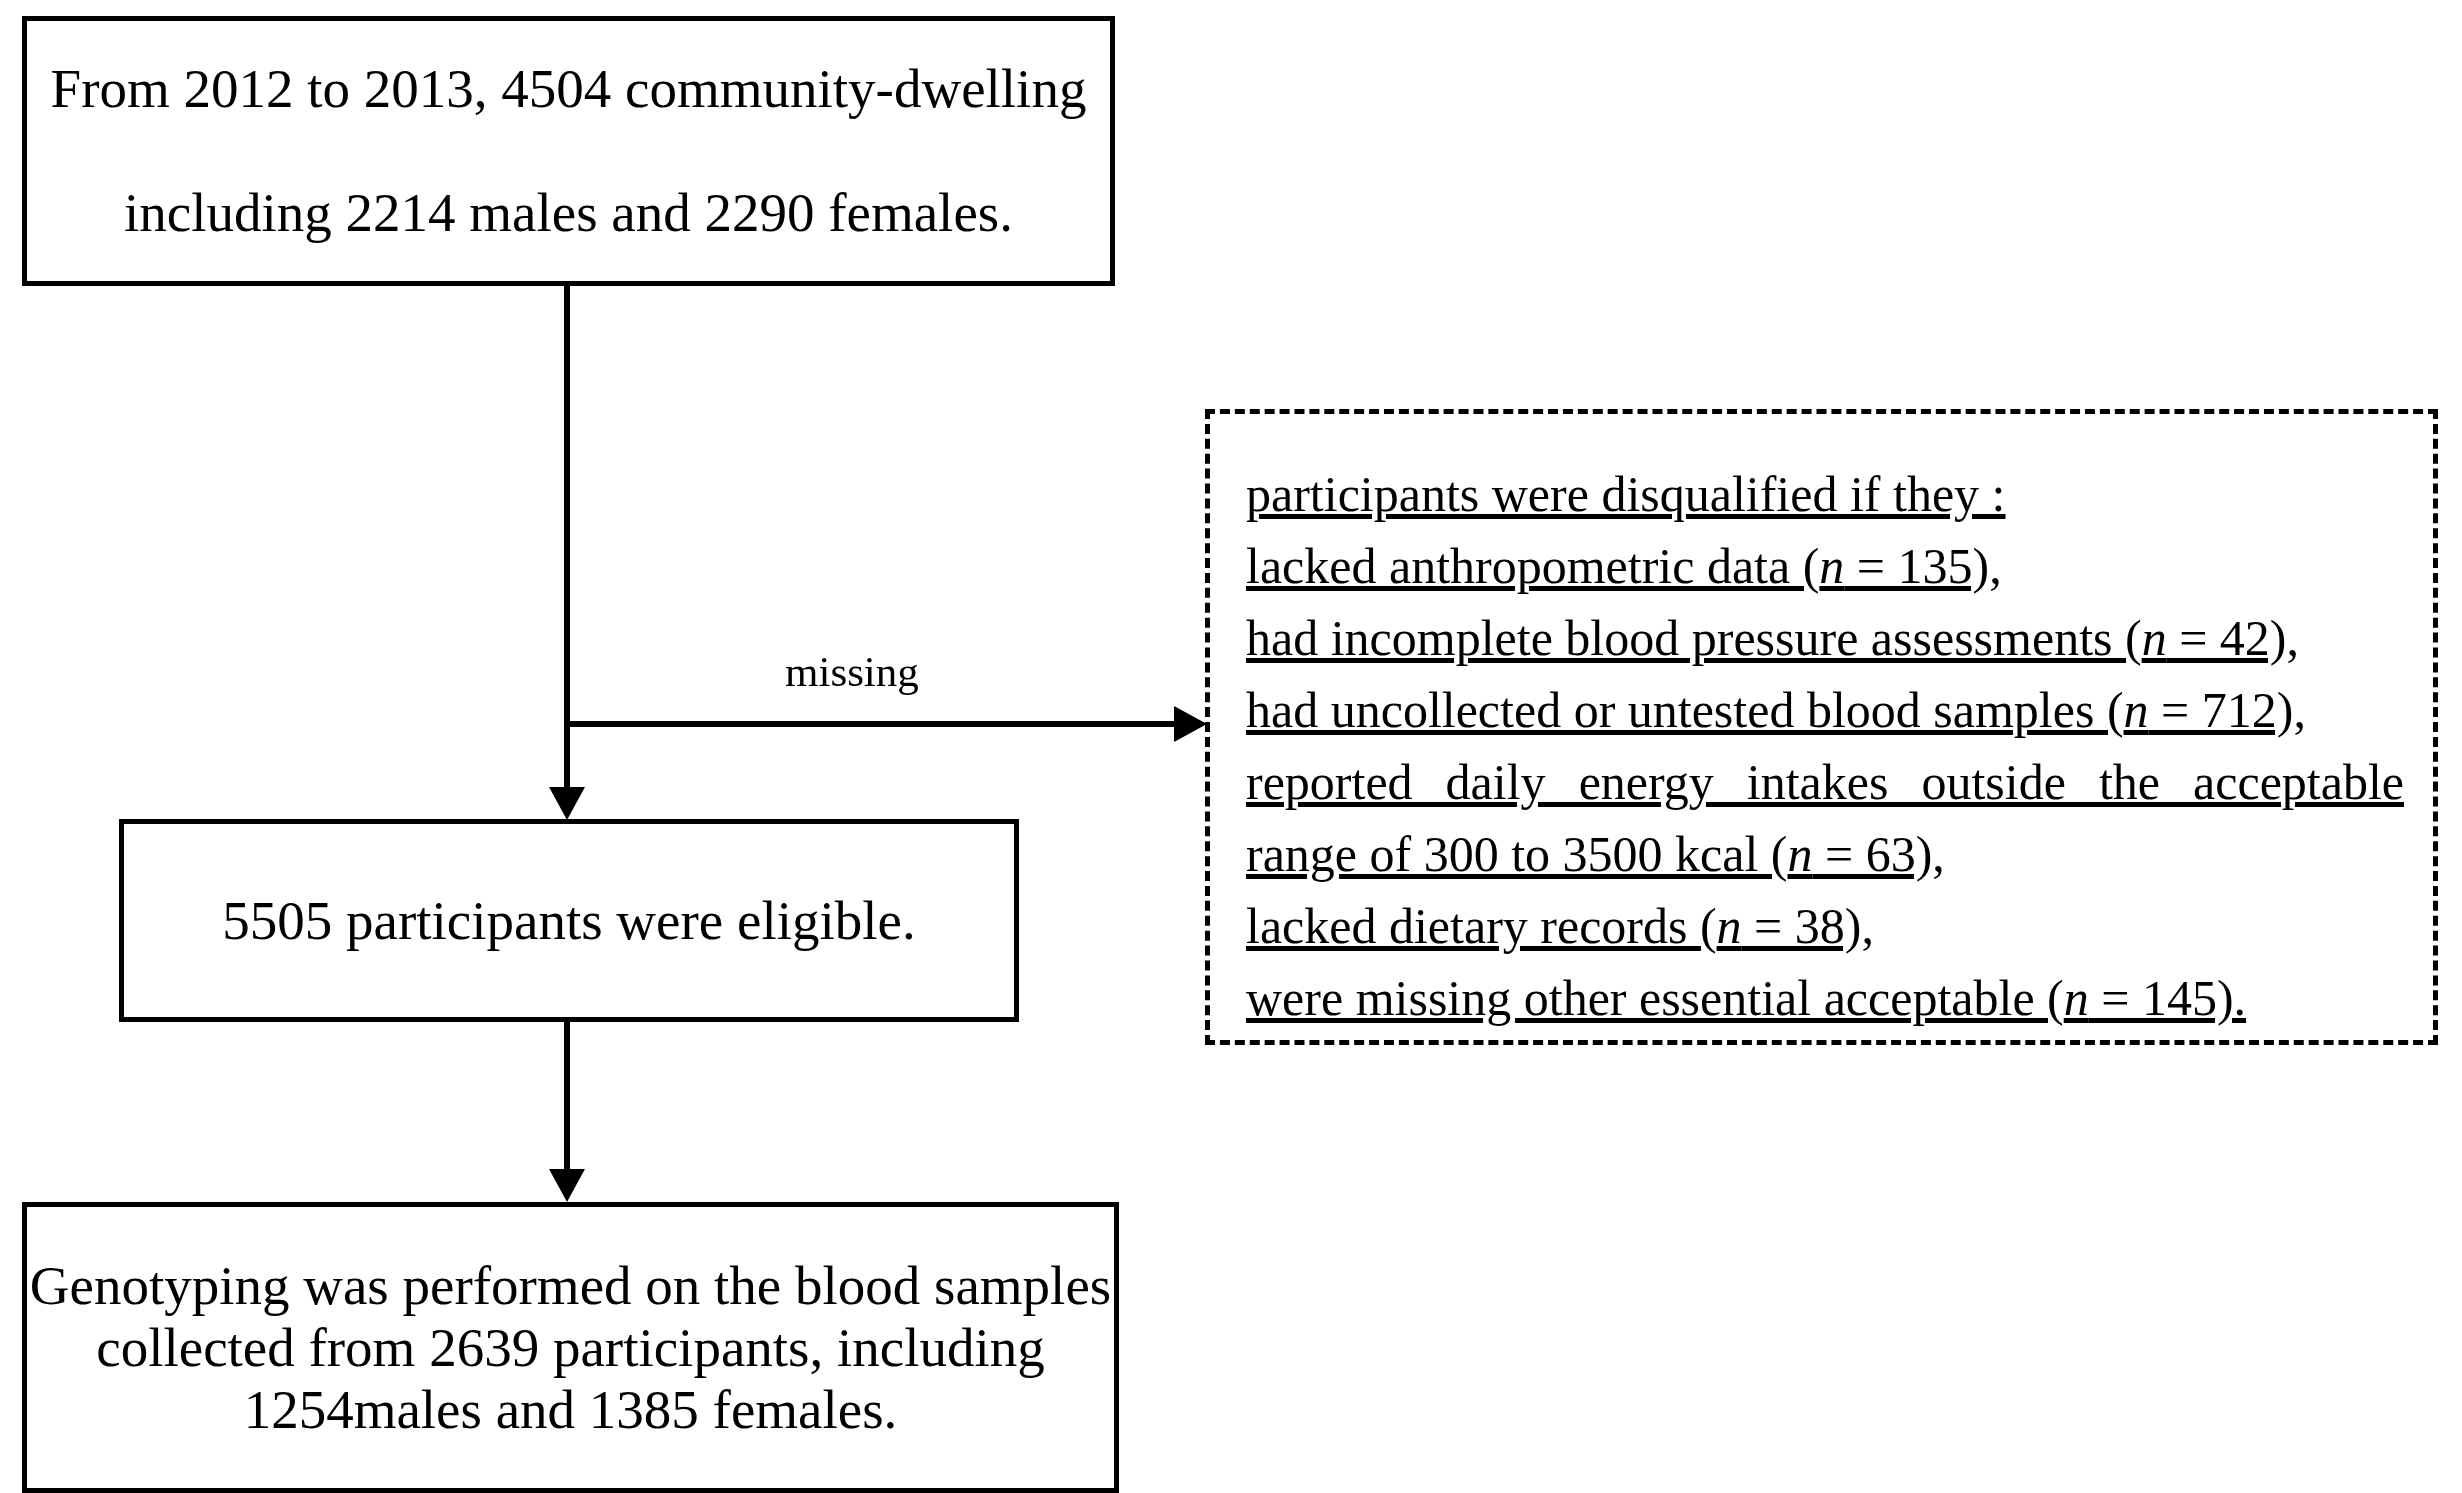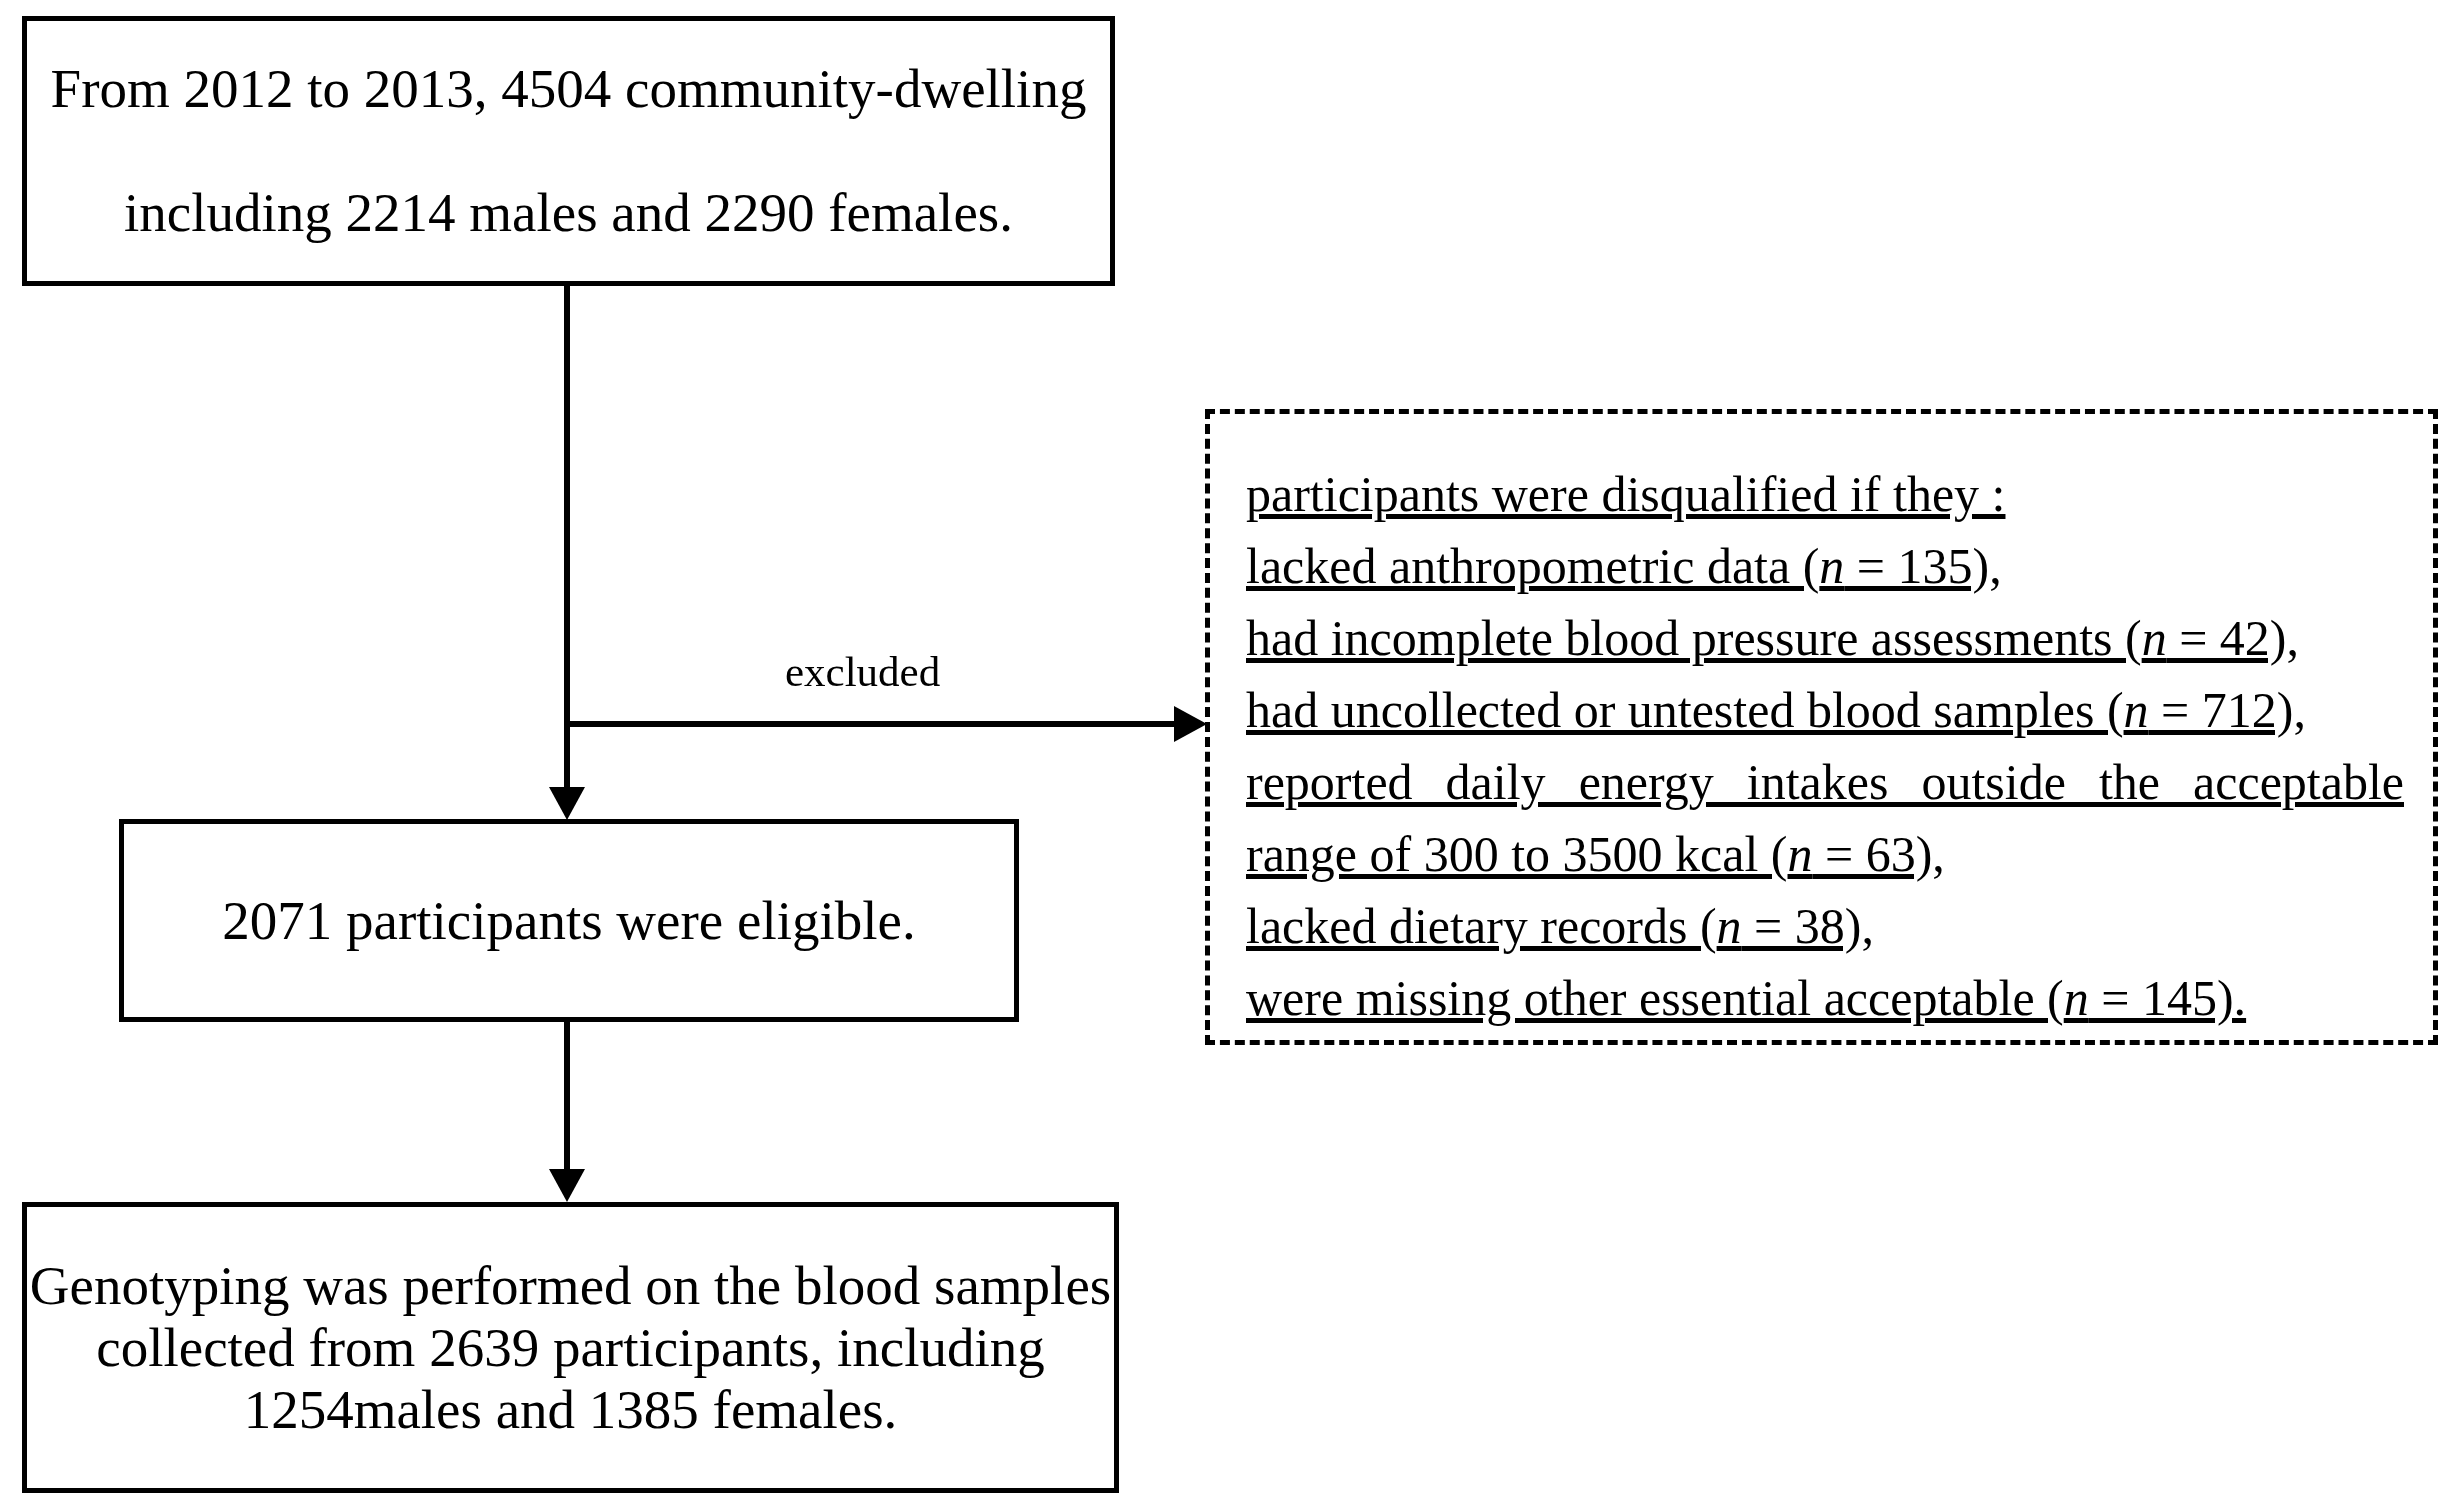--- a/index.html
+++ b/index.html
@@ -145,21 +145,21 @@
       <br>
       <span>including 2214 males and 2290 females.</span>
     </div>
   </div>
 
   <div class="vline" id="conn1-vline"></div>
   <div class="arrow-down" id="conn1-arrow"></div>
 
   <div class="hline" id="conn-branch-hline"></div>
   <div class="arrow-right" id="conn-branch-arrow"></div>
-  <div id="label-excluded">excluded</div>
+  <div id="label-excluded">missing</div>
 
   <div id="box-excluded">
     <div class="lines">
       <div class="line">participants were disqualified if they :</div>
 
       <div class="line"><span>lacked anthropometric data (</span><span class="ital">n</span><span> = 135),</span></div>
 
       <div class="line"><span>had incomplete blood pressure assessments (</span><span class="ital">n</span><span> = 42),</span></div>
 
       <div class="line"><span>had uncollected or untested blood samples (</span><span class="ital">n</span><span> = 712),</span></div>
@@ -168,21 +168,21 @@
 
       <div class="line"><span>range of 300 to 3500 kcal (</span><span class="ital">n</span><span> = 63),</span></div>
 
       <div class="line"><span>lacked dietary records (</span><span class="ital">n</span><span> = 38),</span></div>
 
       <div class="line"><span>were missing other essential acceptable (</span><span class="ital">n</span><span> = 145).</span></div>
     </div>
   </div>
 
   <div class="node" id="box-eligible">
-    <div class="txt">2071 participants were eligible.</div>
+    <div class="txt">5505 participants were eligible.</div>
   </div>
 
   <div class="vline" id="conn2-vline"></div>
   <div class="arrow-down" id="conn2-arrow"></div>
 
   <div class="node" id="box-genotyping">
     <div class="txt">
       <span>Genotyping was performed on the blood samples</span><br>
       <span>collected from 2639  participants, including</span><br>
       <span>1254males and 1385 females.</span>

